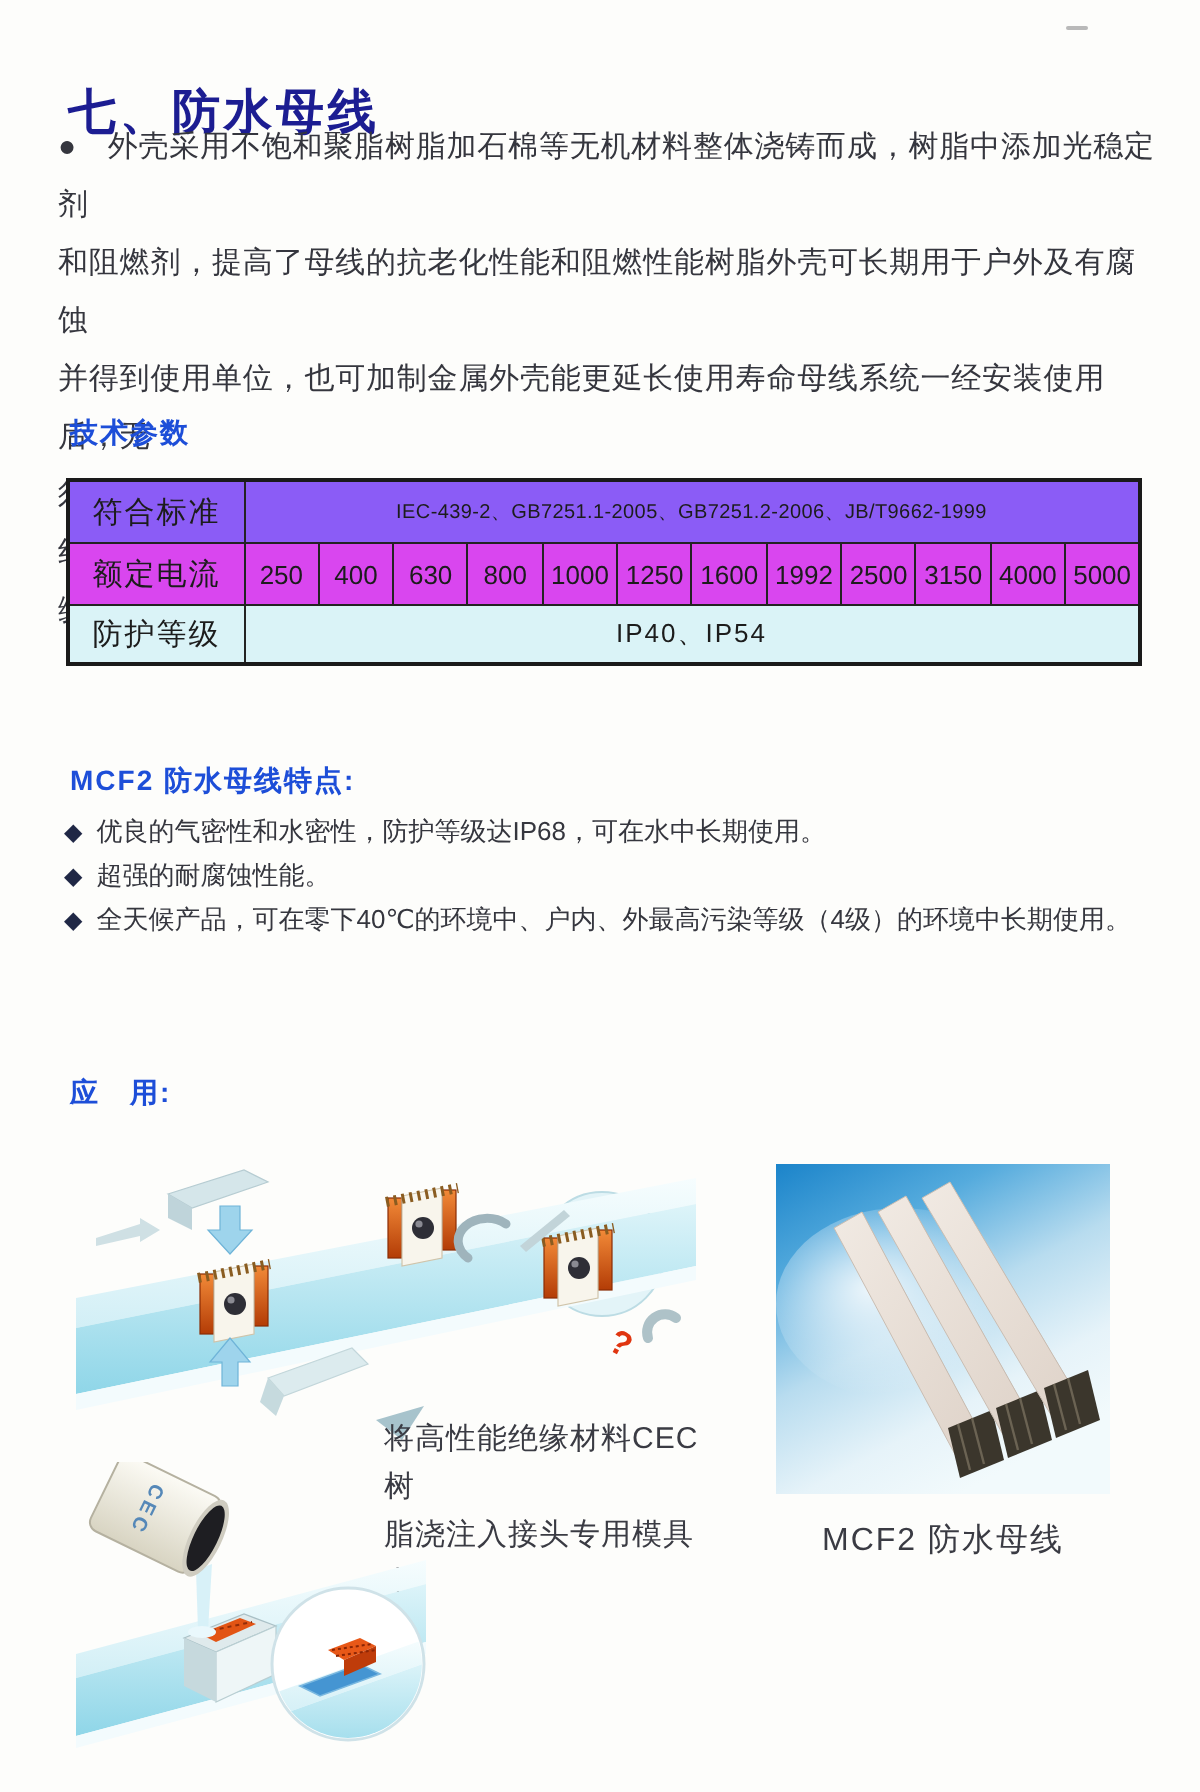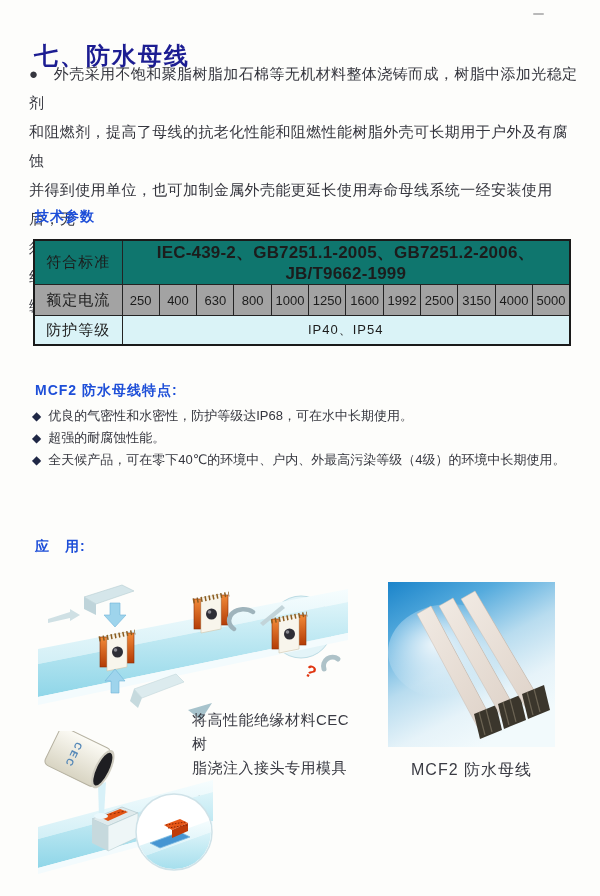--- a/index.html
+++ b/index.html
@@ -12,24 +12,24 @@
   
   #title{left:34px;top:24px;font-size:24px;font-weight:bold;color:#1c1d92;letter-spacing:2px;}
   .navy-h{font-size:14px;font-weight:bold;color:#1d4ed8;letter-spacing:1px;}
   
   #intro{left:29px;top:59px;width:552px;font-size:15px;line-height:29px;letter-spacing:0.4px;color:#35363e;}
   
   #techtable{left:33px;top:239px;width:538px;border-collapse:collapse;table-layout:fixed;
     border:2.5px solid #1a1a1a;font-size:14px;color:#1c1c1c;}
   #techtable td{border:1.6px solid #232323;text-align:center;vertical-align:middle;padding:0;overflow:hidden;}
   #techtable .lbl{font-size:15px;letter-spacing:1px;}
-  tr.r-std td{background:#0f766e;height:30px;}
-  tr.r-cur td{background:#a3a3a3;height:30px;font-size:13px;}
+  tr.r-std td{background:#8b5cf6;height:30px;}
+  tr.r-cur td{background:#d946ef;height:30px;font-size:13px;}
   tr.r-pro td{background:#daf3f7;height:28px;}
-  tr.r-std .val{font-size:17px;letter-spacing:0.2px;font-weight:bold;}
+  tr.r-std .val{font-size:10px;letter-spacing:0.2px;}
   tr.r-pro .val{font-size:13px;letter-spacing:1px;margin-left:12px;}
   
   #features{left:32px;top:405px;width:550px;font-size:13px;line-height:22px;color:#35363e;}
   .feat{white-space:nowrap;}
   .diamond{color:#1f2745;font-size:12px;margin-right:7px;}
   
   #apptext{left:30px;top:520px;width:552px;font-size:13px;line-height:20px;color:#35363e;letter-spacing:0.3px;}
   
   #cap-left{left:192px;top:708px;width:165px;font-size:15px;line-height:24px;color:#3a3b43;letter-spacing:0.5px;}
   #cap-right{left:388px;top:760px;width:167px;text-align:center;font-size:16px;color:#3a3b43;letter-spacing:1px;}

